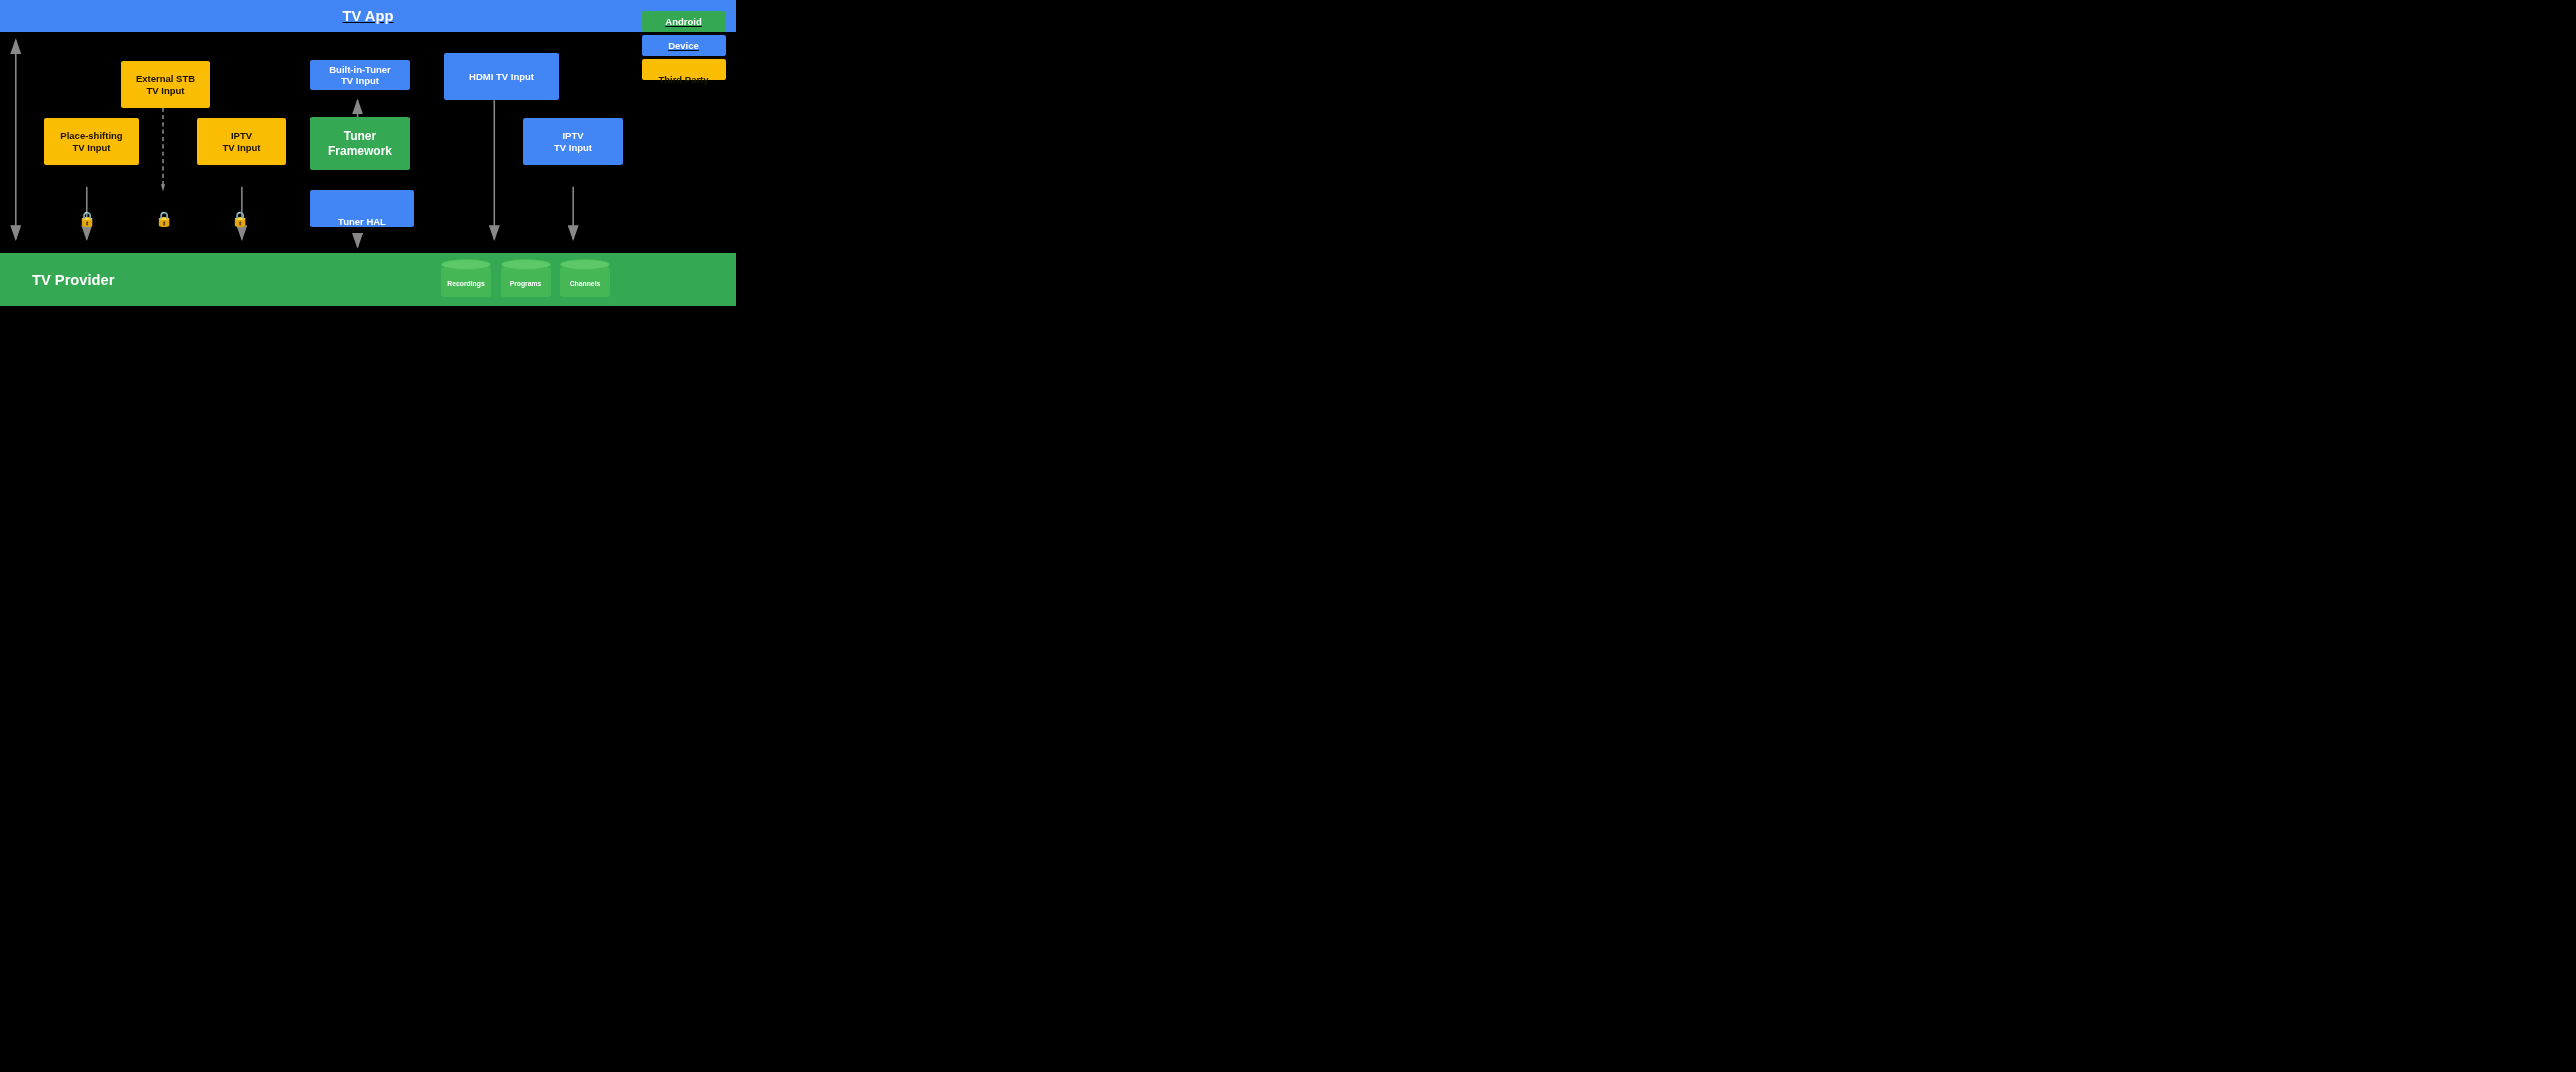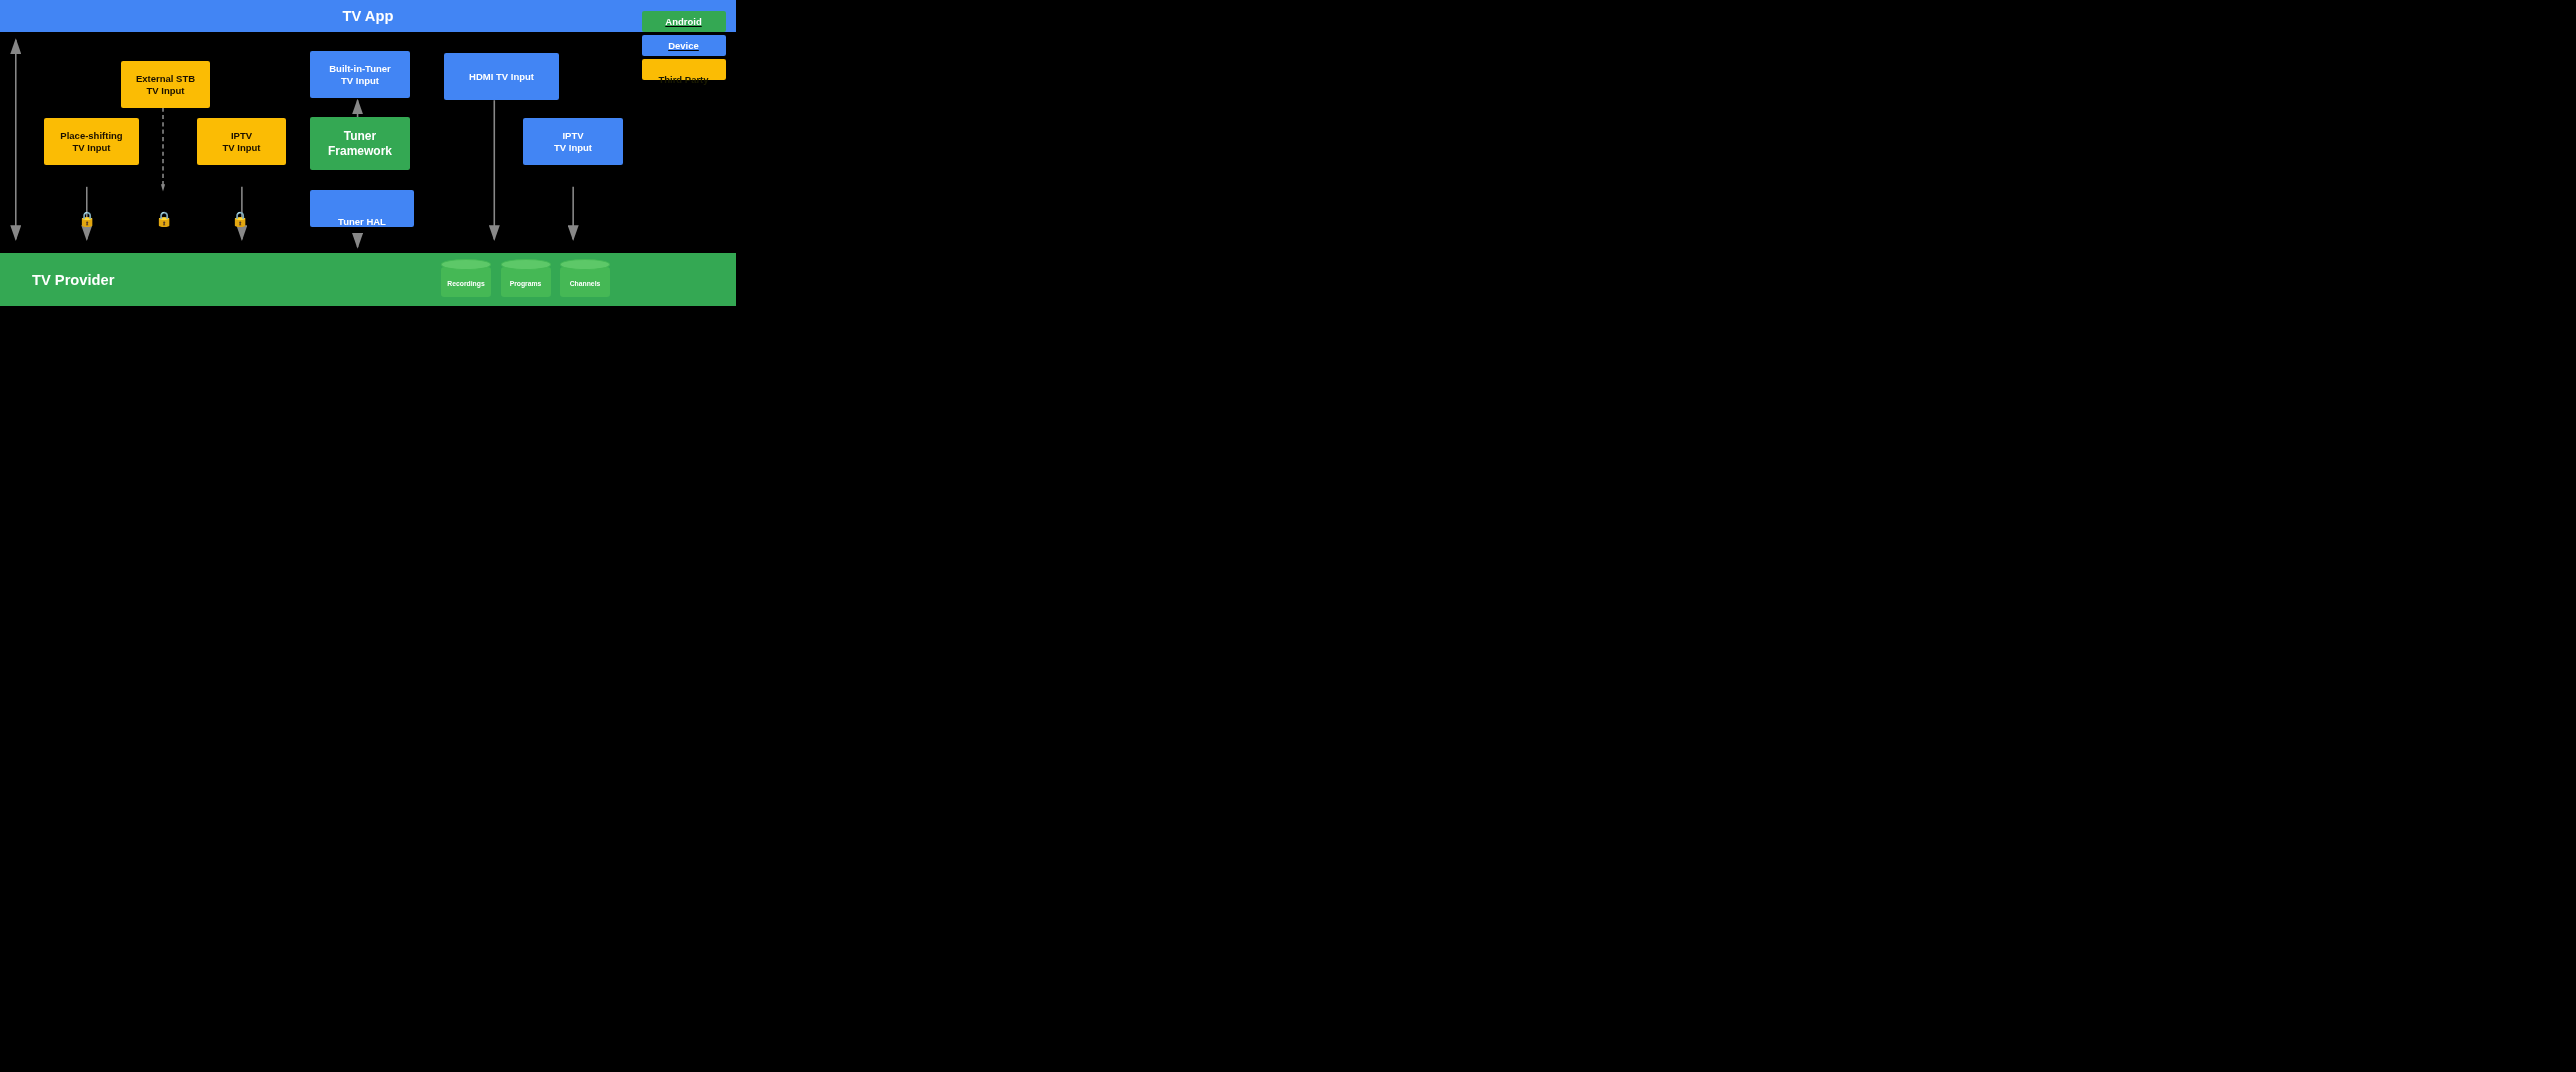--- a/index.html
+++ b/index.html
@@ -15,20 +15,21 @@
     
     .tv-app-bar {
       position: absolute;
       top: 0; left: 0; right: 0;
       height: 32px;
       background: #4285F4;
       display: flex;
       align-items: center;
       justify-content: center;
       z-index: 10;
+      text-decoration: underline;
     }
     .tv-app-bar span {
       color: white;
       font-size: 14.7px;
       font-weight: bold;
     }
 
     
     .tv-provider-bar {
       position: absolute;
@@ -166,21 +167,21 @@
 </div>
 
 <div class="box box-yellow" style="left:121px; top:61px; width:89px; height:47px; font-size:9.5px; position:absolute; z-index:8;">
   <span>External STB<br>TV Input</span>
 </div>
 
 <div class="box box-yellow" style="left:197px; top:118px; width:89px; height:47px; font-size:9.5px; position:absolute; z-index:8;">
   <span>IPTV<br>TV Input</span>
 </div>
 
-<div class="box box-blue" style="left:310px; top:51px; width:100px; height:47px; font-size:9.5px; position:absolute; z-index:8;">
+<div class="box box-blue" style="left:310px; top:60px; width:100px; height:30px; font-size:9.5px; position:absolute; z-index:8;">
   <span>Built-in-Tuner<br>TV Input</span>
 </div>
 
 <div class="box box-green" style="left:310px; top:117px; width:100px; height:53px; font-size:12px; position:absolute; z-index:8;">
   <span>Tuner<br>Framework</span>
 </div>
 
 <div class="box box-blue" style="left:310px; top:190px; width:104px; height:37px; font-size:9.5px; position:absolute; z-index:8;align-items:flex-end;">
   <span>Tuner HAL</span>
 </div>

